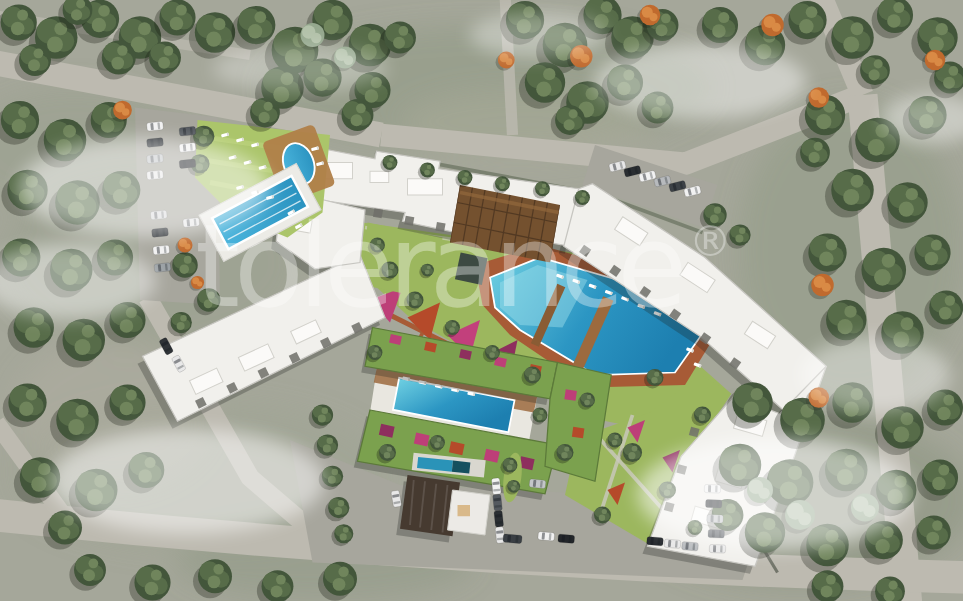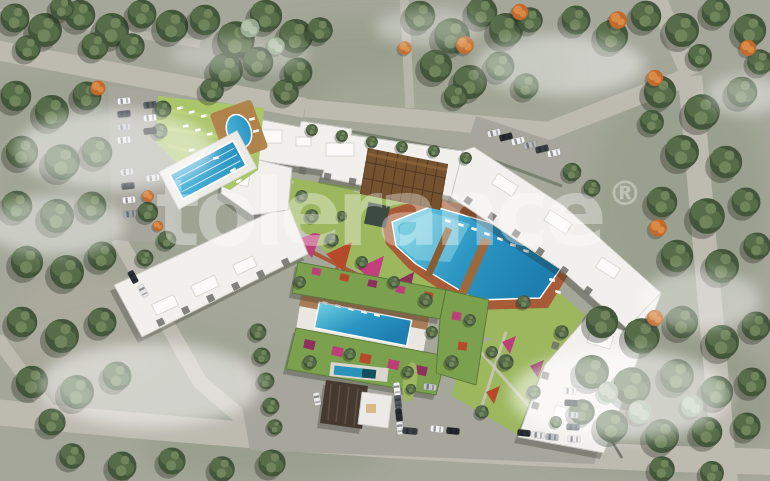--- a/index.html
+++ b/index.html
@@ -11,21 +11,21 @@
   .o1{fill:var(--tree-autumn)} .o2{fill:#d98a45}
   .bld{fill:var(--roof-white);stroke:#c7c6c1;stroke-width:1}
   .sh{fill:rgba(30,34,28,.28)}
   .groof{fill:var(--roof-green);stroke:#5c7a3a;stroke-width:1}
   .road{stroke:var(--road);fill:none}
   .pave{fill:var(--paving)}
   .tooth{fill:#6e6e69;opacity:.85}
   .box{fill:#fbfaf8;stroke:#d2d1cb;stroke-width:.8}
   .hedge{stroke:#46543d;fill:none;opacity:.45}
   .watermark{position:absolute;left:156px;top:168px;z-index:5;pointer-events:none;
-    font-weight:bold;font-size:92px;line-height:1;letter-spacing:-5px;
+    font-weight:normal;font-size:92px;line-height:1;letter-spacing:-5px;
     color:rgba(255,255,255,.35);font-family:"DejaVu Sans",sans-serif;white-space:nowrap;}
   .watermark sup{font-size:34px;vertical-align:40px;margin-left:6px;letter-spacing:0;}
 </style>
 </head>
 <body>
 
 <div class="stage">
 <svg viewBox="0 0 770 481" width="770" height="481">
 <defs>
   <linearGradient id="poolGrad" x1="0" y1="0" x2="1" y2="0.35">

